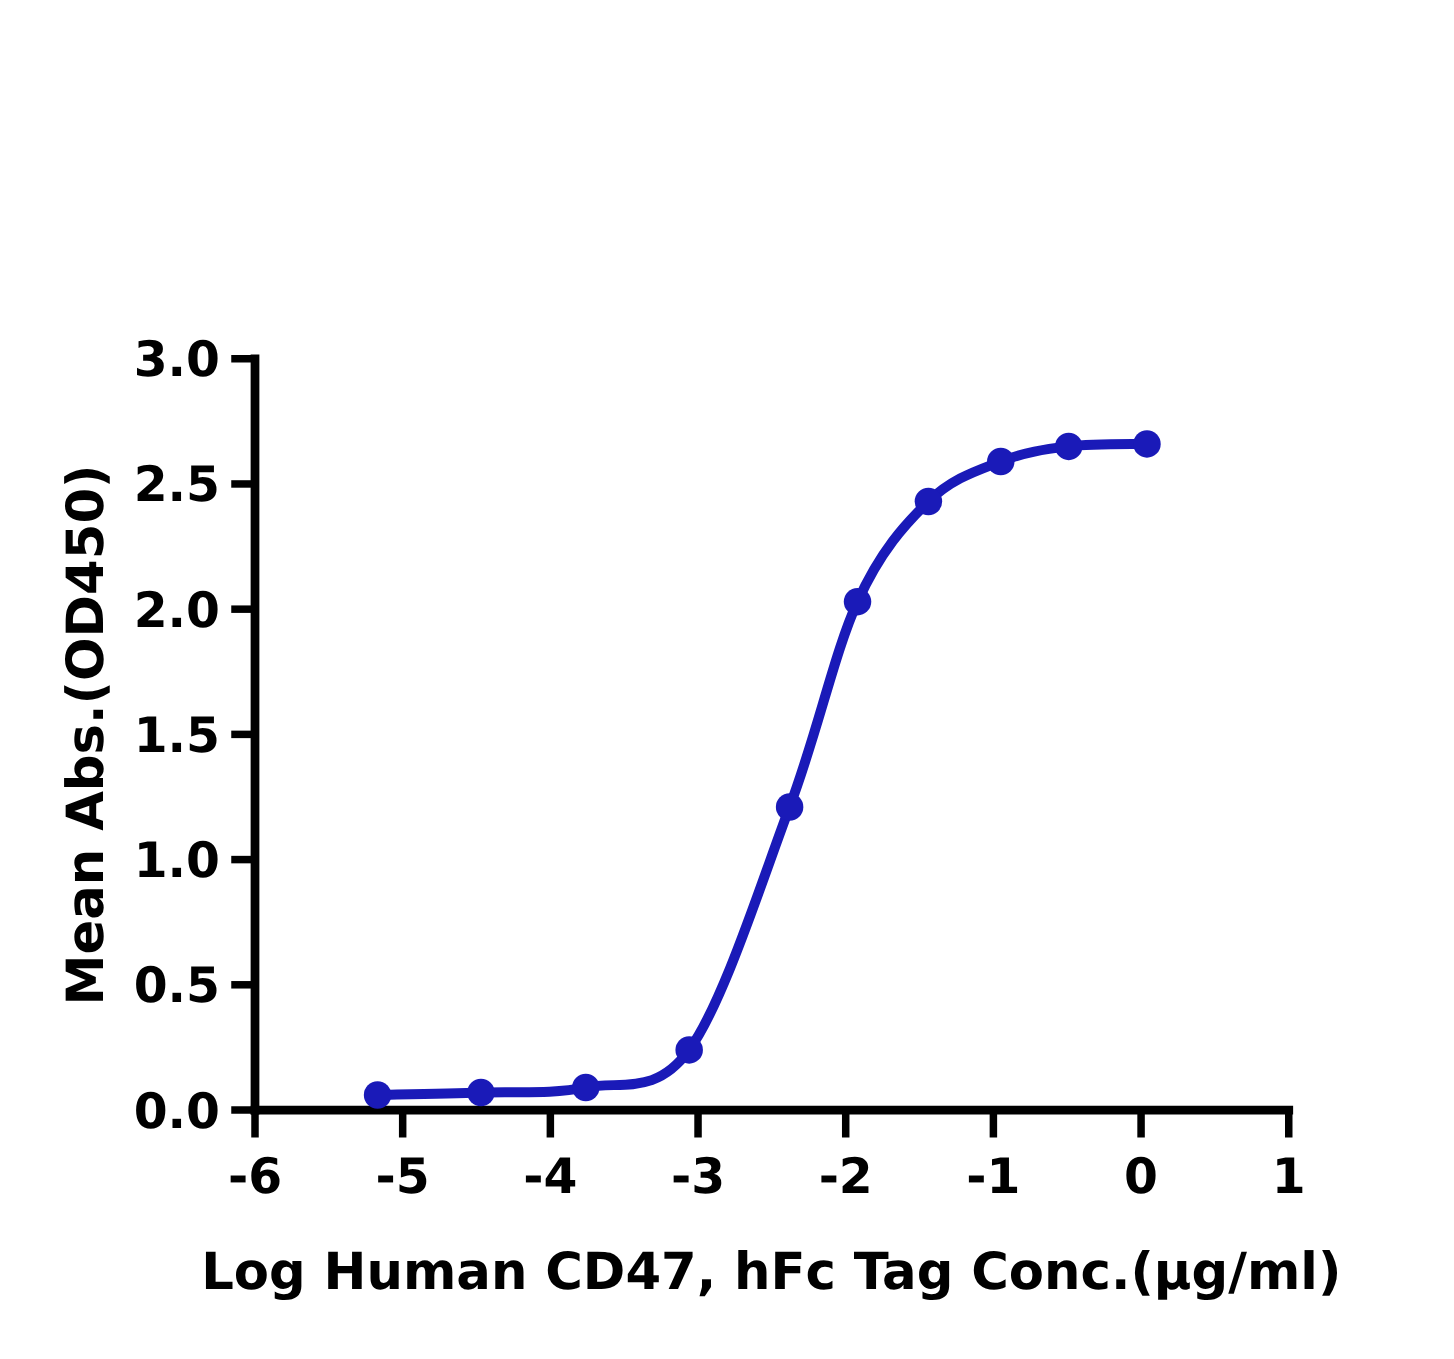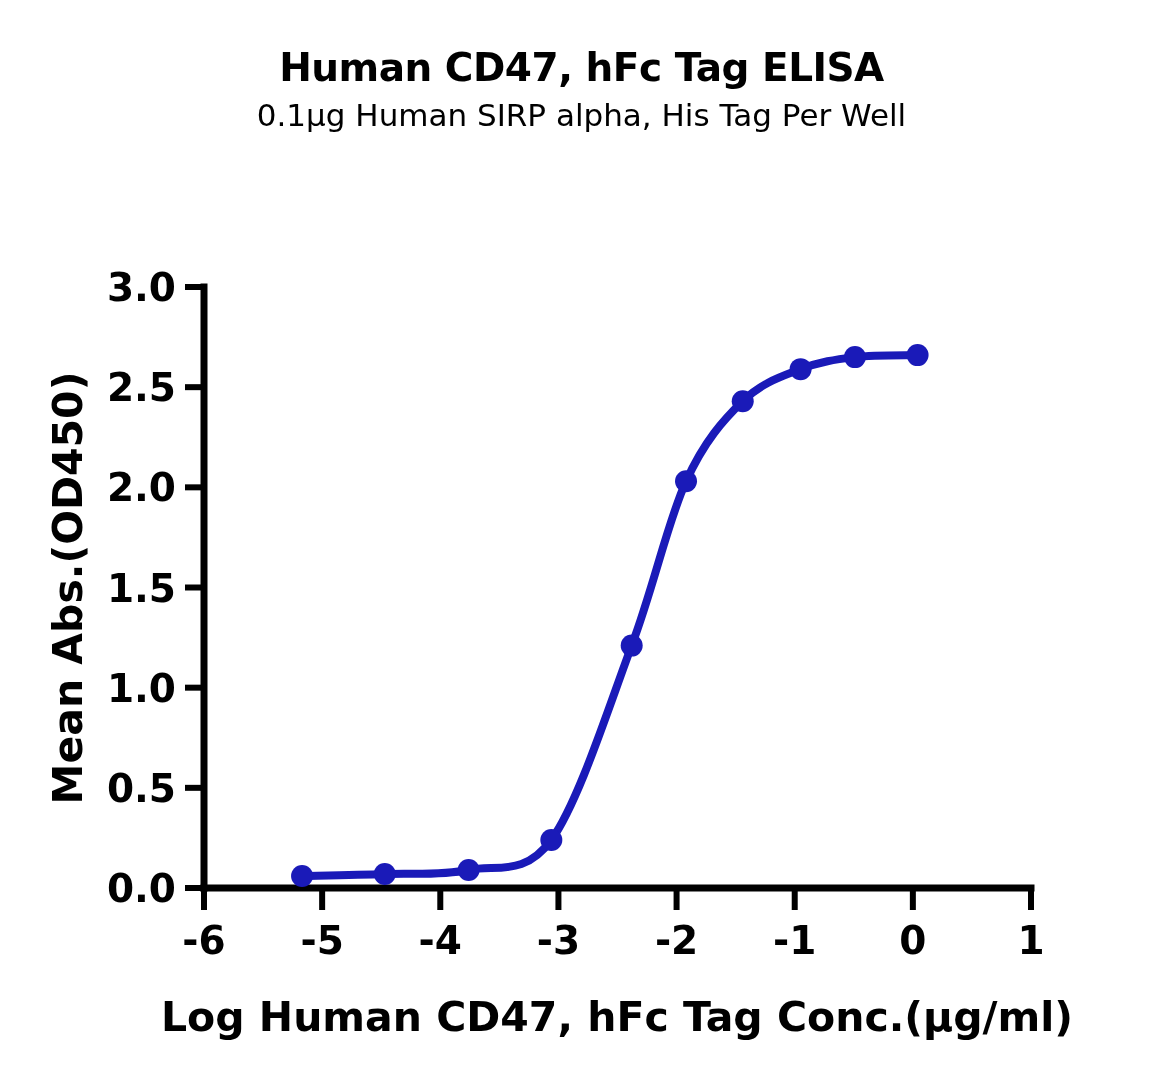--- a/index.html
+++ b/index.html
@@ -89,24 +89,20 @@
   }
   .marker {
     stroke: none;
   }
 </style>
 </head>
 <body>
 
 <div id="figure">
 
-  <div class="title-block">
-    <div class="chart-title">Human CD47, hFc Tag ELISA</div>
-    <div class="chart-subtitle">0.1μg Human SIRP alpha, His Tag Per Well</div>
-  </div>
 
   <div class="plot-wrap">
     <svg class="plot" width="1163" height="1087" viewBox="0 0 1163 1087">
 
       <line class="axis-line" x1="204" y1="287" x2="204" y2="888"></line>
       <line class="axis-line" x1="204" y1="888" x2="1031" y2="888"></line>
 
       <g id="yticks-group">
           <line x1="185" y1="888" x2="204" y2="888" class="tick-line"></line>
           <line x1="185" y1="787.8333333333334" x2="204" y2="787.8333333333334" class="tick-line"></line>

